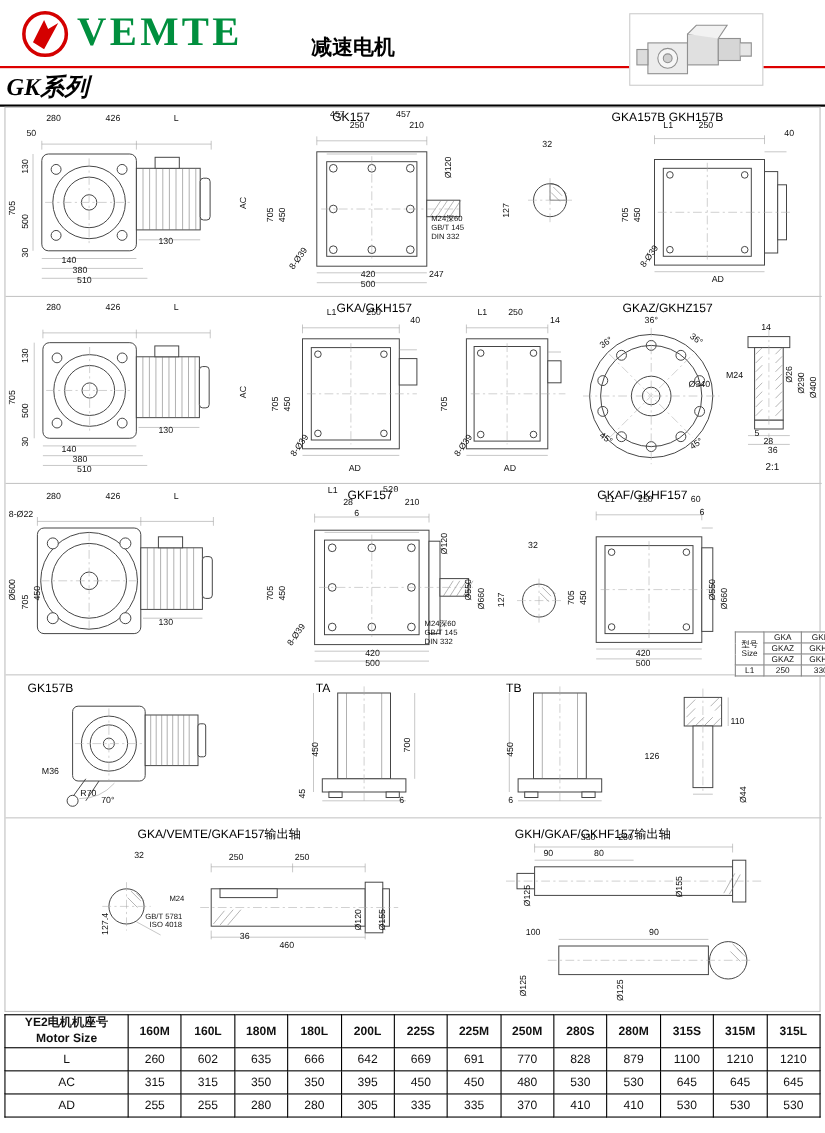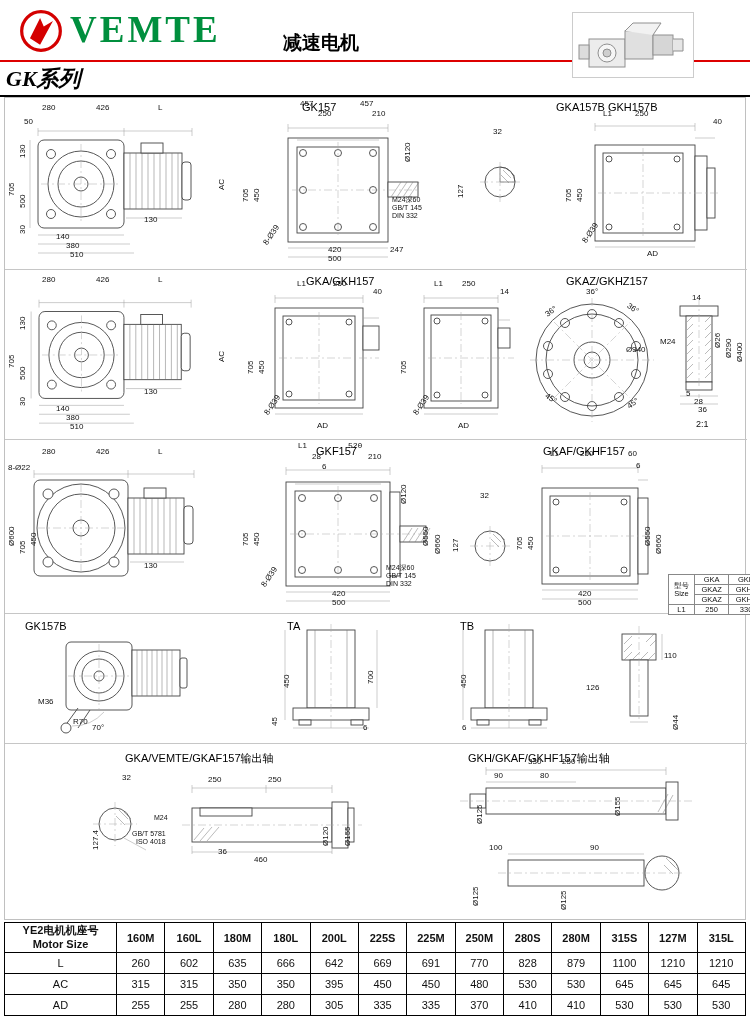--- a/index.html
+++ b/index.html
@@ -570,21 +570,21 @@
       <path d="M58 106h136"></path>
     </g>
     <path d="M48 125h186" stroke="#aaa" stroke-width=".5" stroke-dasharray="8 3 2 3"></path>
   </svg>
 <span class="dim" style="left: 78px; top: 10px;">330</span>
     <span class="dim" style="left: 112px; top: 10px;">250</span>
     <span class="dim" style="left: 44px; top: 24px;">90</span>
     <span class="dim" style="left: 90px; top: 24px;">80</span>
     <span class="dim" style="left: 26px; top: 76px; transform: rotate(-90deg);">Ø125</span>
     <span class="dim" style="left: 164px; top: 68px; transform: rotate(-90deg);">Ø155</span>
-    <span class="dim" style="left: 28px; top: 96px; margin-left: 11px;">100</span>
+    <span class="dim" style="left: 28px; top: 96px;">100</span>
     <span class="dim" style="left: 140px; top: 96px;">90</span>
     <span class="dim" style="left: 22px; top: 158px; transform: rotate(-90deg);">Ø125</span>
     <span class="dim" style="left: 110px; top: 162px; transform: rotate(-90deg);">Ø125</span>
   </div>
 
 <table class="motor">
   <colgroup>
     <col style="width:112px">
       <col>
       <col>
@@ -610,21 +610,21 @@
         <th>160L</th>
         <th>180M</th>
         <th>180L</th>
         <th>200L</th>
         <th>225S</th>
         <th>225M</th>
         <th>250M</th>
         <th>280S</th>
         <th>280M</th>
         <th>315S</th>
-        <th>127M</th>
+        <th>315M</th>
         <th>315L</th>
       </tr>
   </thead>
   <tbody>
       <tr>
         <th>L</th>
         <td>260</td>
         <td>602</td>
         <td>635</td>
         <td>666</td>

